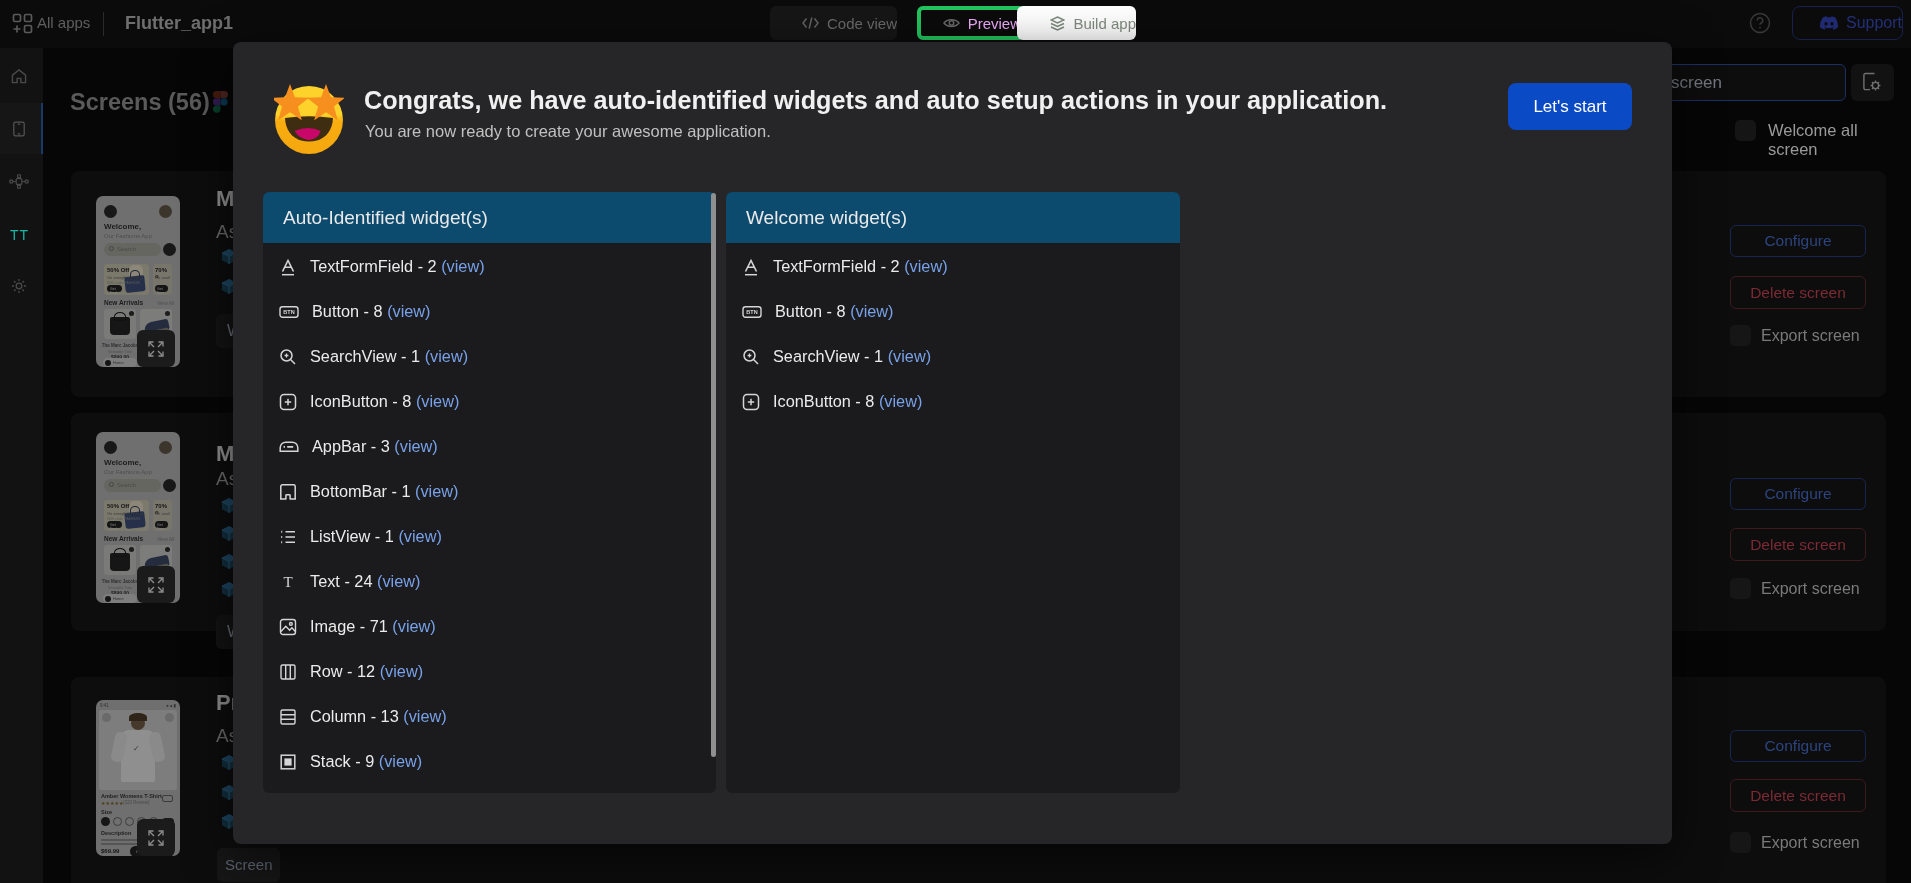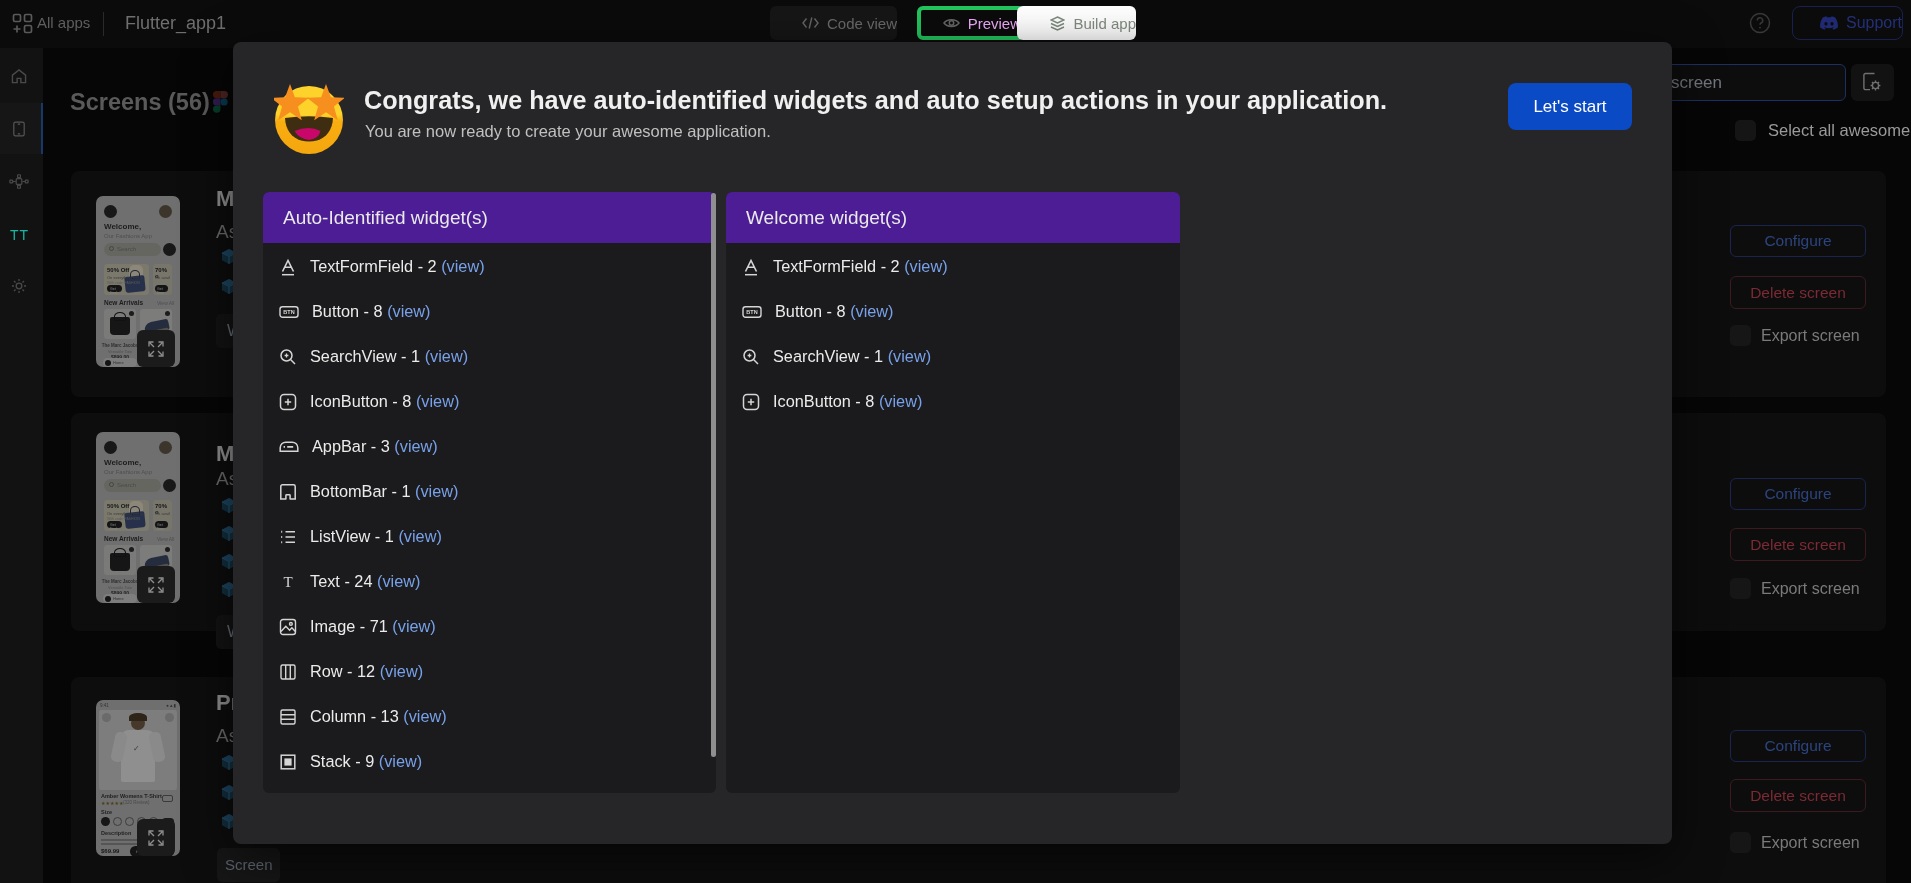--- a/index.html
+++ b/index.html
@@ -20,39 +20,39 @@
 .cfg{position:absolute;left:1730px;width:136px;height:32px;border:1px solid #19254e;border-radius:6px;color:#2c447e;font-size:15.5px;display:flex;align-items:center;justify-content:center}
 .del{position:absolute;left:1730px;width:136px;height:33px;border:1px solid #3d1a1f;border-radius:6px;color:#7c2a33;font-size:15.5px;display:flex;align-items:center;justify-content:center}
 .ecb{position:absolute;left:1730px;width:21px;height:21px;background:#161616;border-radius:5px}
 .elab{position:absolute;left:1761px;font-size:16px;color:#7a7a7a}
 
 #modal{position:absolute;left:233px;top:42px;width:1439px;height:802px;background:#262628;border-radius:8px;box-shadow:0 12px 48px rgba(0,0,0,.6)}
 #mhead{position:absolute;left:131px;top:44px;width:1100px;font-size:25.2px;font-weight:bold;color:#f0f0f0}
 #msub{position:absolute;left:132px;top:80px;font-size:16.5px;color:#c0c0c0}
 #letsstart{position:absolute;left:1275px;top:41px;width:124px;height:47px;background:#0b4ac5;border-radius:8px;color:#fff;font-size:17px;font-weight:normal;display:flex;align-items:center;justify-content:center}
 .panel{position:absolute;top:150px;height:601px;background:#1b1b1d;border-radius:6px}
-.phead{height:51px;background:#4c1d95;border-radius:6px 6px 0 0;display:flex;align-items:center;padding-left:20px;font-size:19px;font-weight:400;color:#eaeaea}
+.phead{height:51px;background:#0c4a6e;border-radius:6px 6px 0 0;display:flex;align-items:center;padding-left:20px;font-size:19px;font-weight:400;color:#eaeaea}
 .prow{height:45px;display:flex;align-items:center;padding-left:16px;font-size:16.3px;color:#ebebeb}
 .prow svg{margin-right:13px;flex:0 0 auto}
 .vw{color:#78a1e9}
 #sbar{position:absolute;left:448px;top:1px;width:5px;height:564px;background:#8f8f8f;border-radius:3px}
 </style>
 </head>
 <body>
 
 <div id="topbar">
   <svg class="abs" style="left:12px;top:13px" width="21" height="21" viewBox="0 0 21 21" fill="none" stroke="#5a5a5a" stroke-width="1.7">
     <rect x="1.5" y="1.5" width="7" height="7" rx="1.5"></rect>
       <rect x="12.5" y="1.5" width="7" height="7" rx="1.5"></rect>
       <rect x="12.5" y="12.5" width="7" height="7" rx="1.5"></rect>
     <path d="M5 12.5 V19.5 M1.5 16 H8.5"></path>
   </svg>
   <div class="abs" style="left:37px;top:14px;font-size:15px;color:#5f5f5f">All apps</div>
   <div class="abs" style="left:103px;top:12px;width:1px;height:24px;background:#2a2a2a"></div>
-  <div class="abs" style="left:125px;top:13px;font-size:18px;font-weight:normal;color:#6f6f6f">Flutter_app1</div>
+  <div class="abs" style="left:125px;top:13px;font-size:18px;font-weight:bold;color:#6f6f6f">Flutter_app1</div>
 
   <div class="tbtn" style="left:770px;width:127px;background:#161616;color:#6a6a6a">
     <svg width="17" height="12" viewBox="0 0 17 12" fill="none" stroke="#666" stroke-width="1.4">
         <path d="M4.5 1.5 L1 6 L4.5 10.5 M12.5 1.5 L16 6 L12.5 10.5 M9.8 0.5 L7.2 11.5"></path>
       </svg>
     Code view
   </div>
   <div class="tbtn" style="left:917px;width:108px;border:4px solid #22c55e;color:#f0abfc">
     <svg width="17" height="12" viewBox="0 0 17 12" fill="none" stroke="#666" stroke-width="1.5">
         <path d="M1 6 C4 1.5 13 1.5 16 6 C13 10.5 4 10.5 1 6 Z"></path>
@@ -118,21 +118,21 @@
 
 <div class="abs" style="left:1652px;top:64px;width:194px;height:37px;background:#0d0d0d;border:1px solid #1b3066;border-radius:6px;color:#72777e;font-size:17px;line-height:35px;padding-left:18px">screen</div>
 <div class="abs" style="left:1851px;top:64px;width:43px;height:37px;background:#121212;border-radius:6px">
 <svg class="abs" style="left:11px;top:8px" width="21" height="21" viewBox="0 0 21 21" fill="none" stroke="#707070" stroke-width="1.4">
       <path d="M12.5 1.5 H3.5 A1.6 1.6 0 0 0 1.9 3.1 V16 A1.6 1.6 0 0 0 3.5 17.6 H8"></path>
       <circle cx="13.5" cy="13.5" r="3.1"></circle>
       <path d="M13.5 8.6 v1.8 M13.5 16.6 v1.8 M18.4 13.5 h-1.8 M10.4 13.5 H8.6 M17 10 l-1.3 1.3 M11.3 15.7 L10 17 M17 17 l-1.3-1.3 M11.3 11.3 L10 10"></path>
     </svg>
 </div>
 <div class="abs" style="left:1735px;top:120px;width:21px;height:21px;background:#151515;border-radius:5px"></div>
-<div class="abs" style="left:1768px;top:121px;font-size:16.5px;color:#9a9a9a">Select all awesome</div>
+<div class="abs" style="left:1768px;top:121px;font-size:16.5px;color:#9a9a9a">Welcome all screen</div>
 
 <div class="card" id="card1" style="top:171px;height:226px"></div>
 <div class="card" id="card2" style="top:413px;height:218px"></div>
 <div class="card" id="card3" style="top:677px;height:226px"></div>
 
 <div class="ctitle" style="top:186px">Main home screen</div>
 <div class="csub" style="top:221px">Asset images</div>
 <div class="wbadge" style="top:314px">W</div>
 <div class="ctitle" style="top:441px">Main home screen</div>
 <div class="csub" style="top:468px">Asset images</div>

